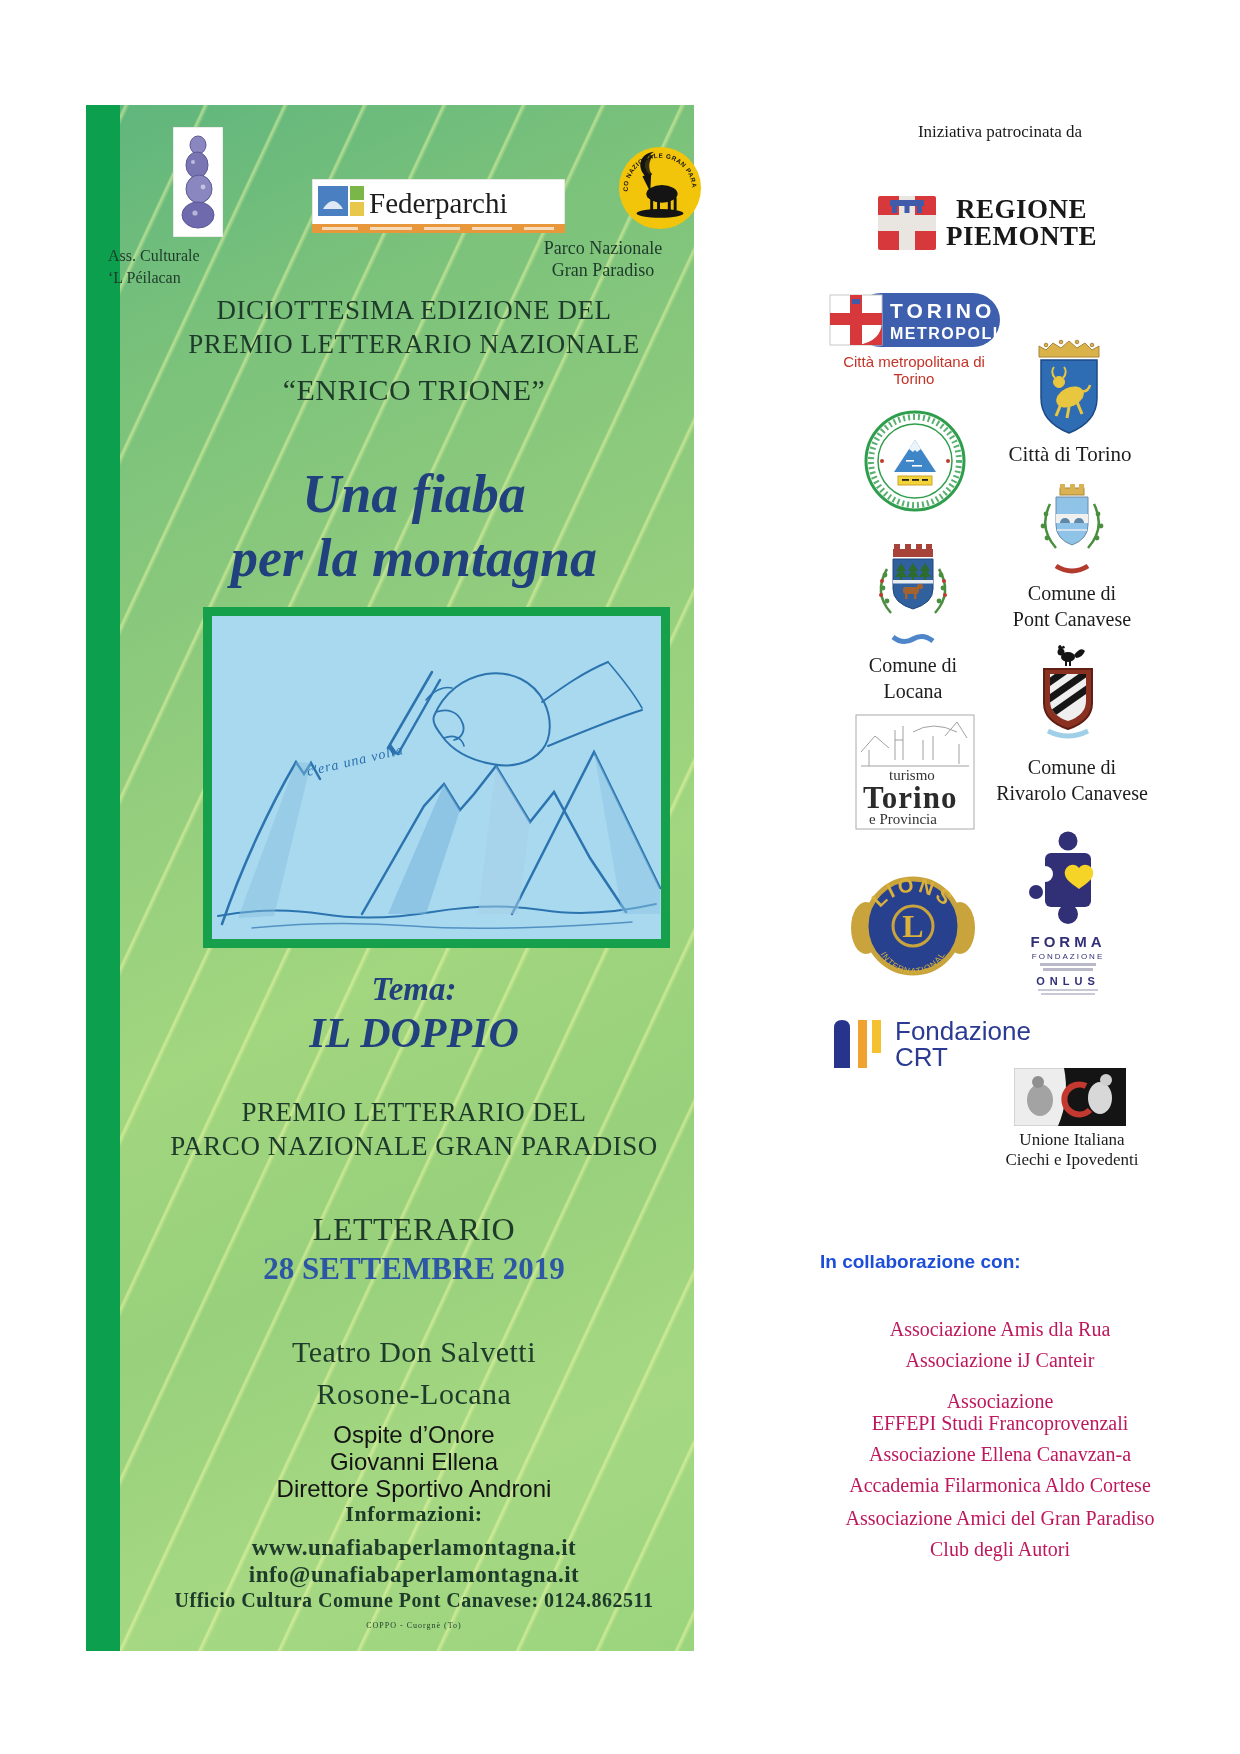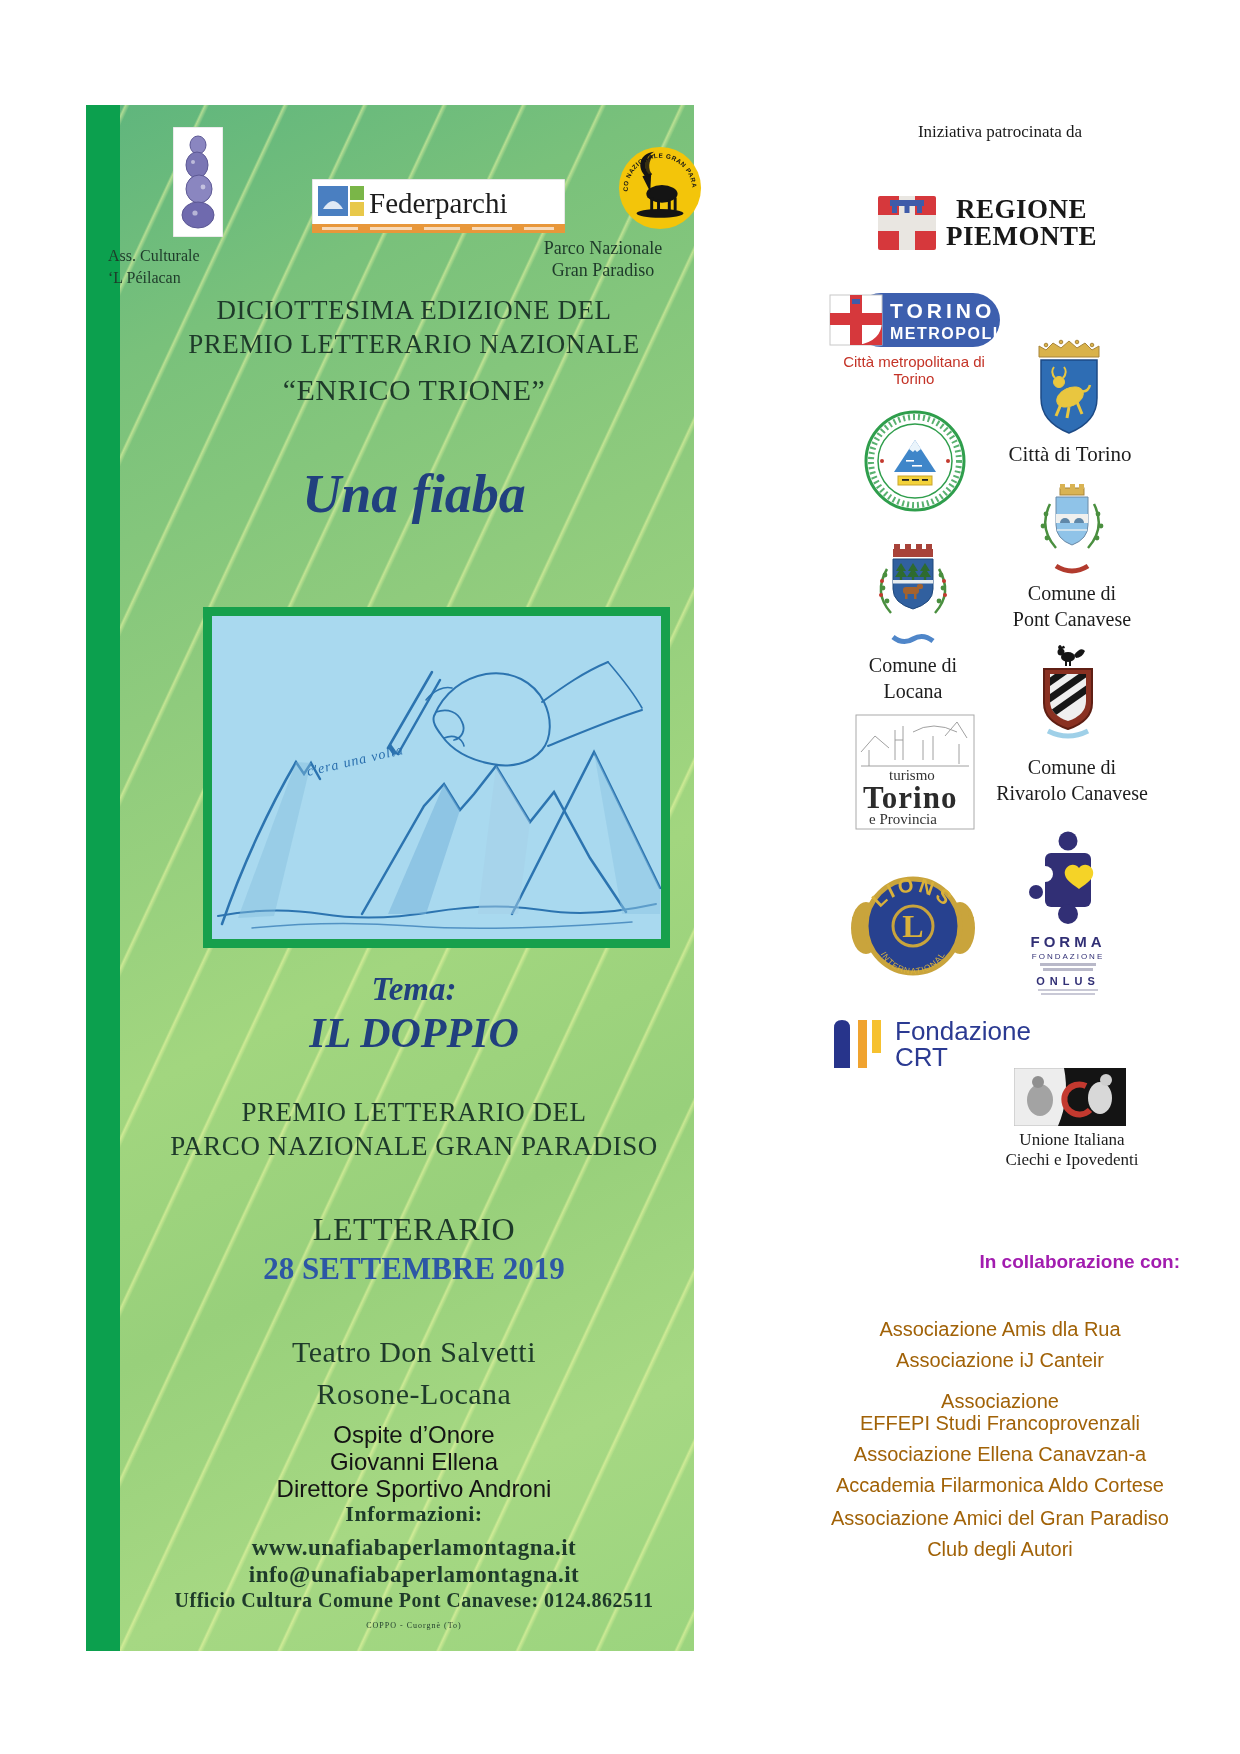--- a/index.html
+++ b/index.html
@@ -23,21 +23,21 @@
   .f-date{font-family:"Liberation Serif",serif;color:#2d57a5;font-weight:600;}
   .f-sans{font-family:"Liberation Sans",sans-serif;color:#141414;}
   .pre{white-space:pre-line;}
   .drawing-box{position:absolute;left:117px;top:502px;width:467px;height:341px;
     border:9px solid #17a04c;background:#a9d9ef;box-sizing:border-box;}
 
   
   .sponsors{position:absolute;left:800px;top:0;width:420px;height:1508px;}
   .sp-label{font-family:"Liberation Serif",serif;color:#1c1c1c;text-align:center;white-space:pre-line;
             font-size:20px;line-height:26px;}
-  .collab-item{font-family:Liberation Sans, sans-serif;color:#a16207;text-align:center;
+  .collab-item{font-family:Liberation Serif, serif;color:#be185d;text-align:center;
                white-space:pre-line;font-size:20px;line-height:22px;width:400px;}
   .regione-row{display:flex;align-items:center;gap:10px;}
   .regione-text{font-family:"Liberation Serif",serif;font-weight:600;font-size:27px;line-height:27px;
                 color:#181818;letter-spacing:.5px;text-align:center;}
   .crt-row{display:flex;align-items:flex-start;gap:9px;}
   .crt-text{font-family:"Liberation Sans",sans-serif;color:#2b3a92;font-size:26px;line-height:26px;font-weight:500;}
   .forma-col{display:flex;flex-direction:column;align-items:center;}
   .forma-name{font-family:"Liberation Sans",sans-serif;color:#312f75;font-weight:bold;
               font-size:15px;letter-spacing:4px;margin-top:3px;}
   .forma-sub{font-family:"Liberation Sans",sans-serif;color:#312f75;font-size:8px;letter-spacing:2px;margin-top:2px;}
@@ -116,20 +116,21 @@
       </svg>
     </div>
     <div class="abs f-caps pre" style="left:432px;top:132px;width:170px;font-size:18px;line-height:22px;text-align:center;letter-spacing:0">Parco Nazionale
 Gran Paradiso</div>
 
     <div class="pline f-caps" style="top:190px;font-size:27px">DICIOTTESIMA EDIZIONE DEL</div>
     <div class="pline f-caps" style="top:224px;font-size:27px">PREMIO LETTERARIO NAZIONALE</div>
     <div class="pline f-caps" style="top:268px;font-size:30px">“ENRICO TRIONE”</div>
 
     <div class="pline f-navy" style="top:358px;font-size:54px">Una fiaba</div>
+    <div class="pline f-navy" style="top:422px;font-size:54px">per la montagna</div>
 
     <div class="drawing-box">
       <svg width="449" height="323" viewBox="0 0 449 323">
         <g stroke="#2c74b0" fill="none" stroke-linecap="round">
           <path d="M6,300 Q60,290 110,298 T220,296 T330,294 T444,288" stroke-width="2"></path>
           <path d="M40,312 Q120,304 200,310 T420,306" stroke-width="1.5" opacity=".7"></path>
           <path d="M10,308 C30,250 58,190 84,146 L92,158 L99,147 L108,163" stroke-width="2.5"></path>
           <path d="M150,298 L212,190 L232,168 L248,194 L262,178 L284,150 L318,206 L342,176 L378,242 L414,296" stroke-width="2.5"></path>
           <path d="M300,298 L382,136 L448,272" stroke-width="2.5"></path>
           <path d="M176,132 L220,56" stroke-width="2.5"></path>
@@ -430,21 +431,21 @@
         <ellipse cx="26" cy="32" rx="13" ry="16" fill="#a3a3a3"></ellipse>
         <circle cx="24" cy="14" r="6" fill="#8f8f8f"></circle>
         <ellipse cx="86" cy="30" rx="12" ry="16" fill="#d8d8d8"></ellipse>
         <circle cx="92" cy="12" r="6" fill="#cfcfcf"></circle>
         <path d="M72,18 a15,15 0 1 0 4,24" fill="none" stroke="#c3392f" stroke-width="6"></path>
       </svg>
     </div>
     <div class="abs sp-label" style="left:184px;top:1130px;width:176px;font-size:17px;line-height:20px">Unione Italiana
 Ciechi e Ipovedenti</div>
 
-    <div class="abs" style="left:20px;top:1251px;width:360px;text-align:right;font-family:'Liberation Sans',sans-serif;font-weight:bold;font-size:19px;color:#a21caf">In collaborazione con:</div>
+    <div class="abs" style="left:20px;top:1251px;width:360px;text-align:left;font-family:'Liberation Sans',sans-serif;font-weight:bold;font-size:19px;color:#1d4ed8">In collaborazione con:</div>
 
     <div class="abs collab-item" style="left:0;top:1318px">Associazione Amis dla Rua</div>
     <div class="abs collab-item" style="left:0;top:1349px">Associazione iJ Canteir</div>
     <div class="abs collab-item" style="left:0;top:1390px">Associazione
 EFFEPI Studi Francoprovenzali</div>
     <div class="abs collab-item" style="left:0;top:1443px">Associazione Ellena Canavzan-a</div>
     <div class="abs collab-item" style="left:0;top:1474px">Accademia Filarmonica Aldo Cortese</div>
     <div class="abs collab-item" style="left:0;top:1507px">Associazione Amici del Gran Paradiso</div>
     <div class="abs collab-item" style="left:0;top:1538px">Club degli Autori</div>
   </div>

